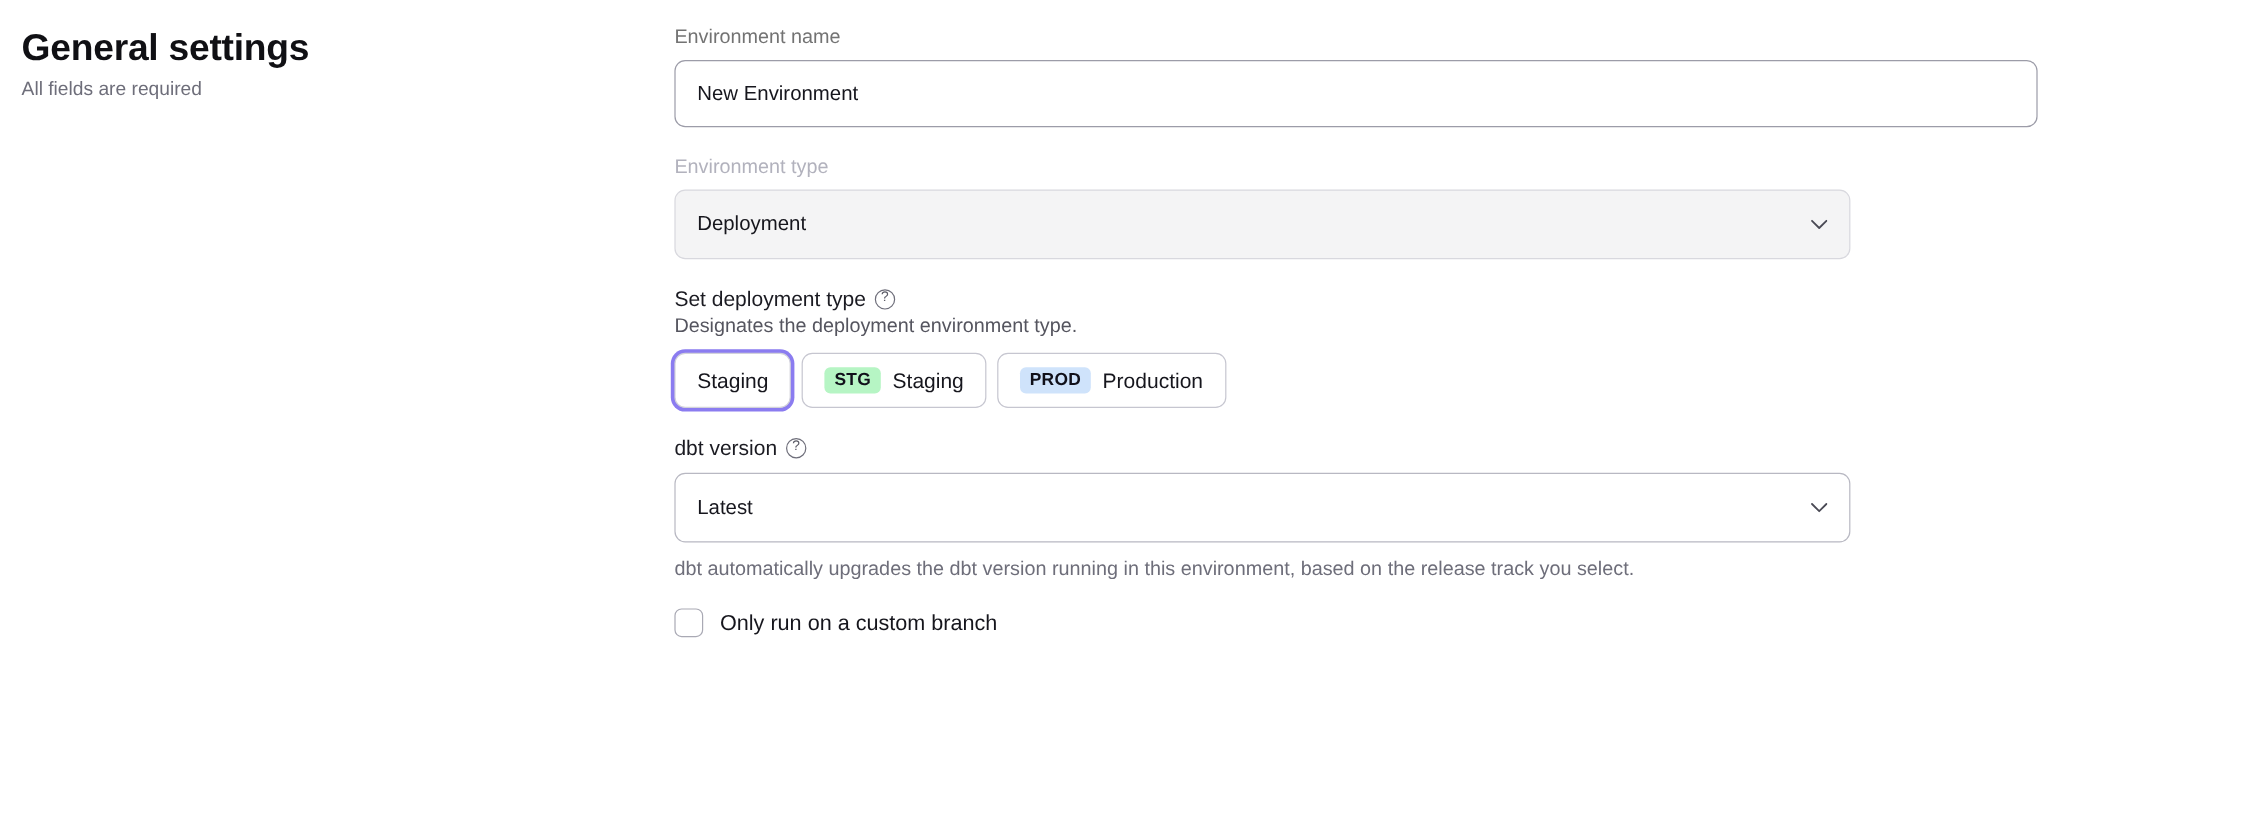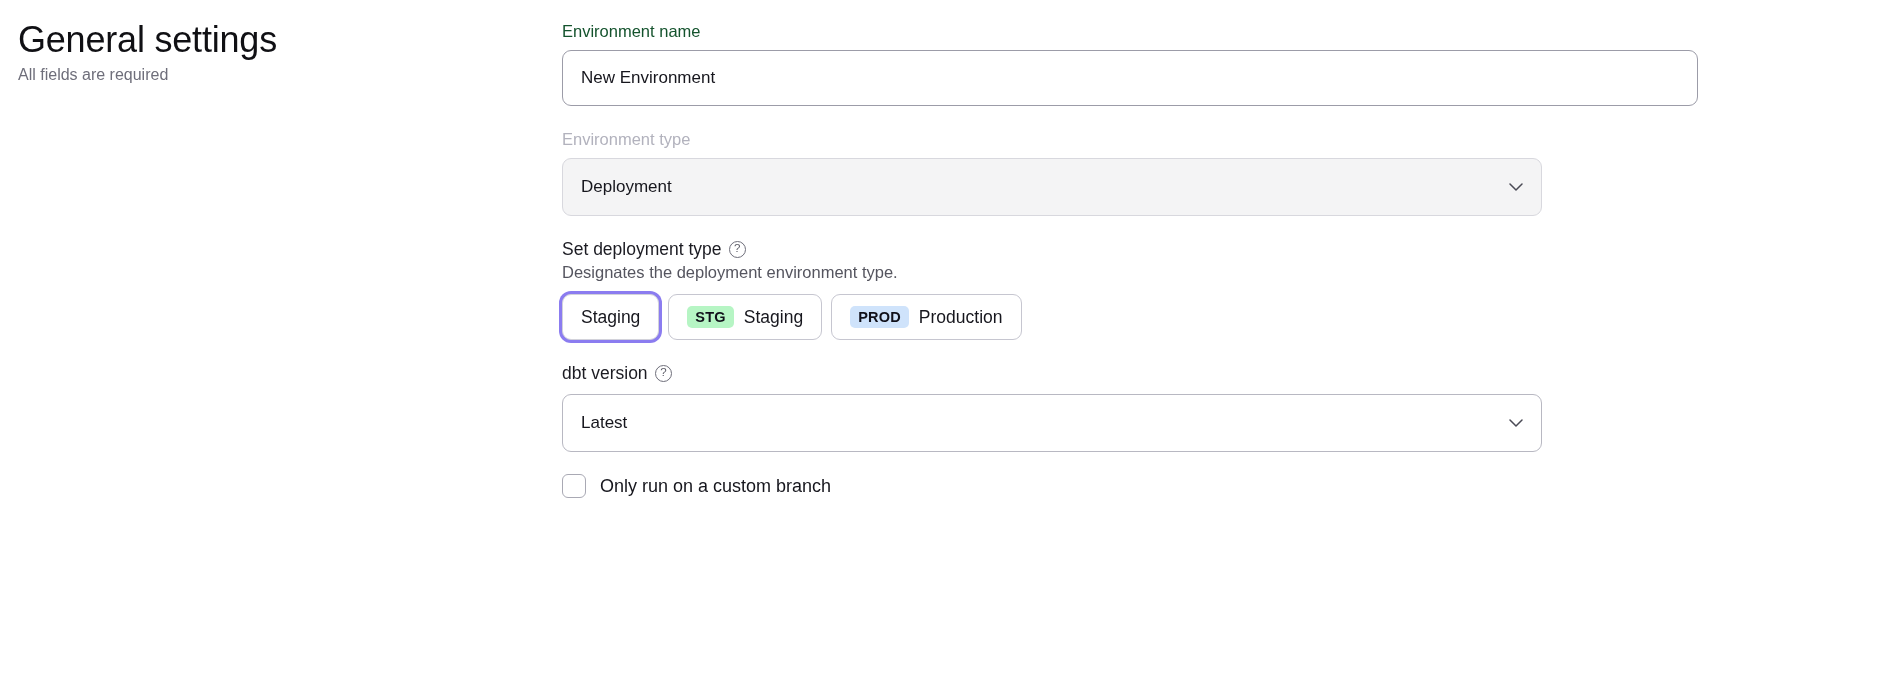--- a/index.html
+++ b/index.html
@@ -25,23 +25,23 @@
   }
 
   
   .left-col {
     width: 562px;
     flex: 0 0 562px;
     padding-left: 18px;
     padding-top: 6px;
   }
   .page-title {
-    font-size: 36px;
+    font-size: 31px;
     line-height: 40px;
-    font-weight: 400;
+    font-weight: 700;
     color: #101014;
     letter-spacing: -0.2px;
     margin: 0;
   }
   .page-subtitle {
     font-size: 16px;
     line-height: 22px;
     color: #6e6e7a;
     margin-top: 4px;
   }
@@ -49,21 +49,21 @@
   
   .form-col {
     flex: 1 1 auto;
     padding-right: 28px;
     padding-top: 6px;
   }
 
   .field-label {
     font-size: 16.5px;
     line-height: 22px;
-    color: #14532d;
+    color: #737373;
     margin-bottom: 8px;
   }
   .field-label.muted {
     color: #b2b2bd;
   }
 
   .text-input {
     width: 1136px;
     height: 56px;
     border: 1px solid #9c9ca8;
@@ -267,20 +267,21 @@
         <span class="help-icon">?</span>
       </div>
       <div class="select-shell" style="margin-top:9px">
         <div class="select-box">Latest</div>
         <span class="select-chevron">
           <svg width="14" height="9" viewBox="0 0 14 9" fill="none" aria-hidden="true">
             <path d="M1 1L7 7L13 1" stroke="currentColor" stroke-width="1.5" stroke-linecap="round" stroke-linejoin="round"></path>
           </svg>
         </span>
       </div>
+      <div class="helper-text">dbt automatically upgrades the dbt version running in this environment, based on the release track you select.</div>
     </div>
 
     <div class="checkbox-row">
       <span class="checkbox-box"></span>
       <span class="checkbox-label">Only run on a custom branch</span>
     </div>
 
   </div>
 </div>
 

